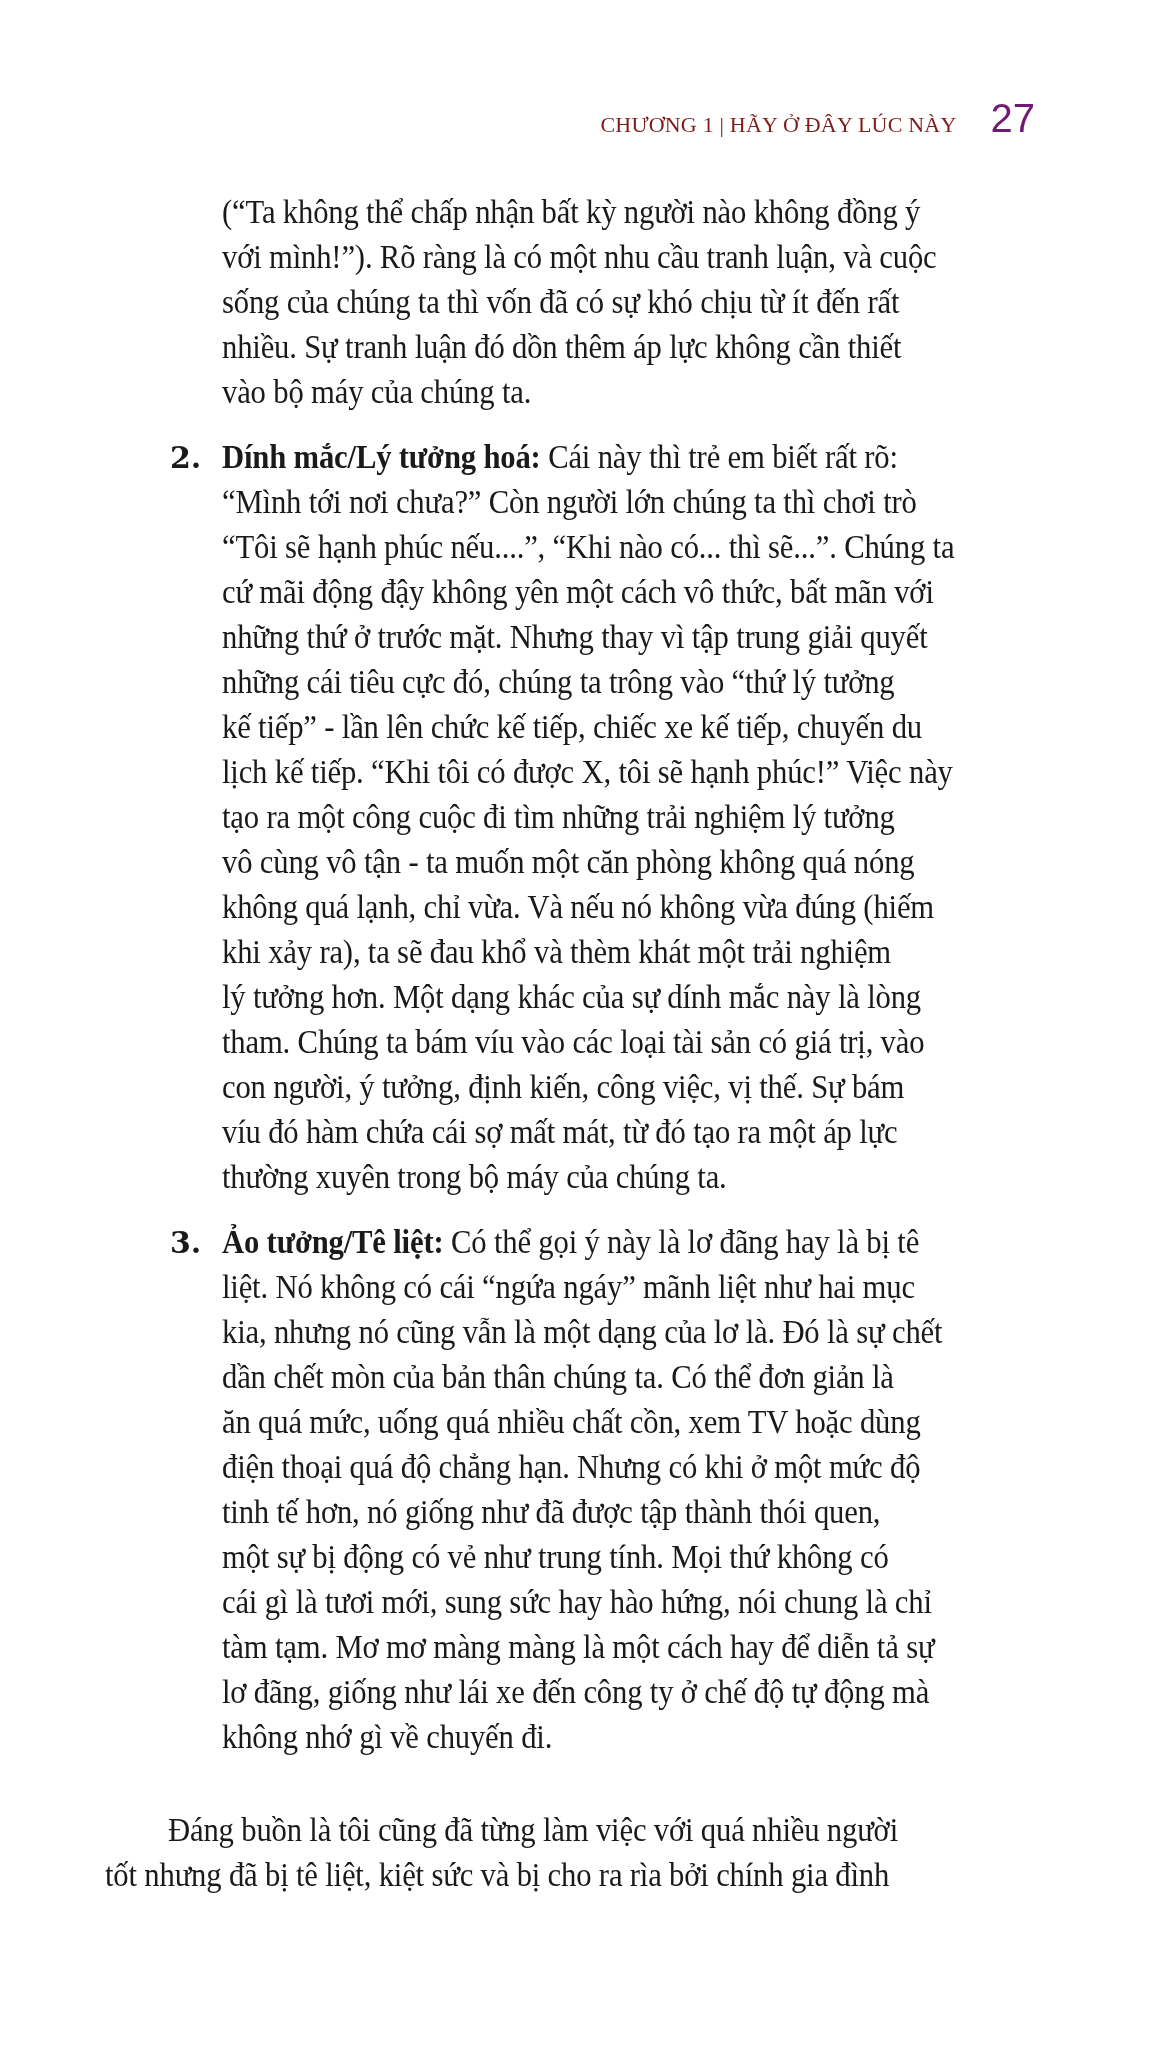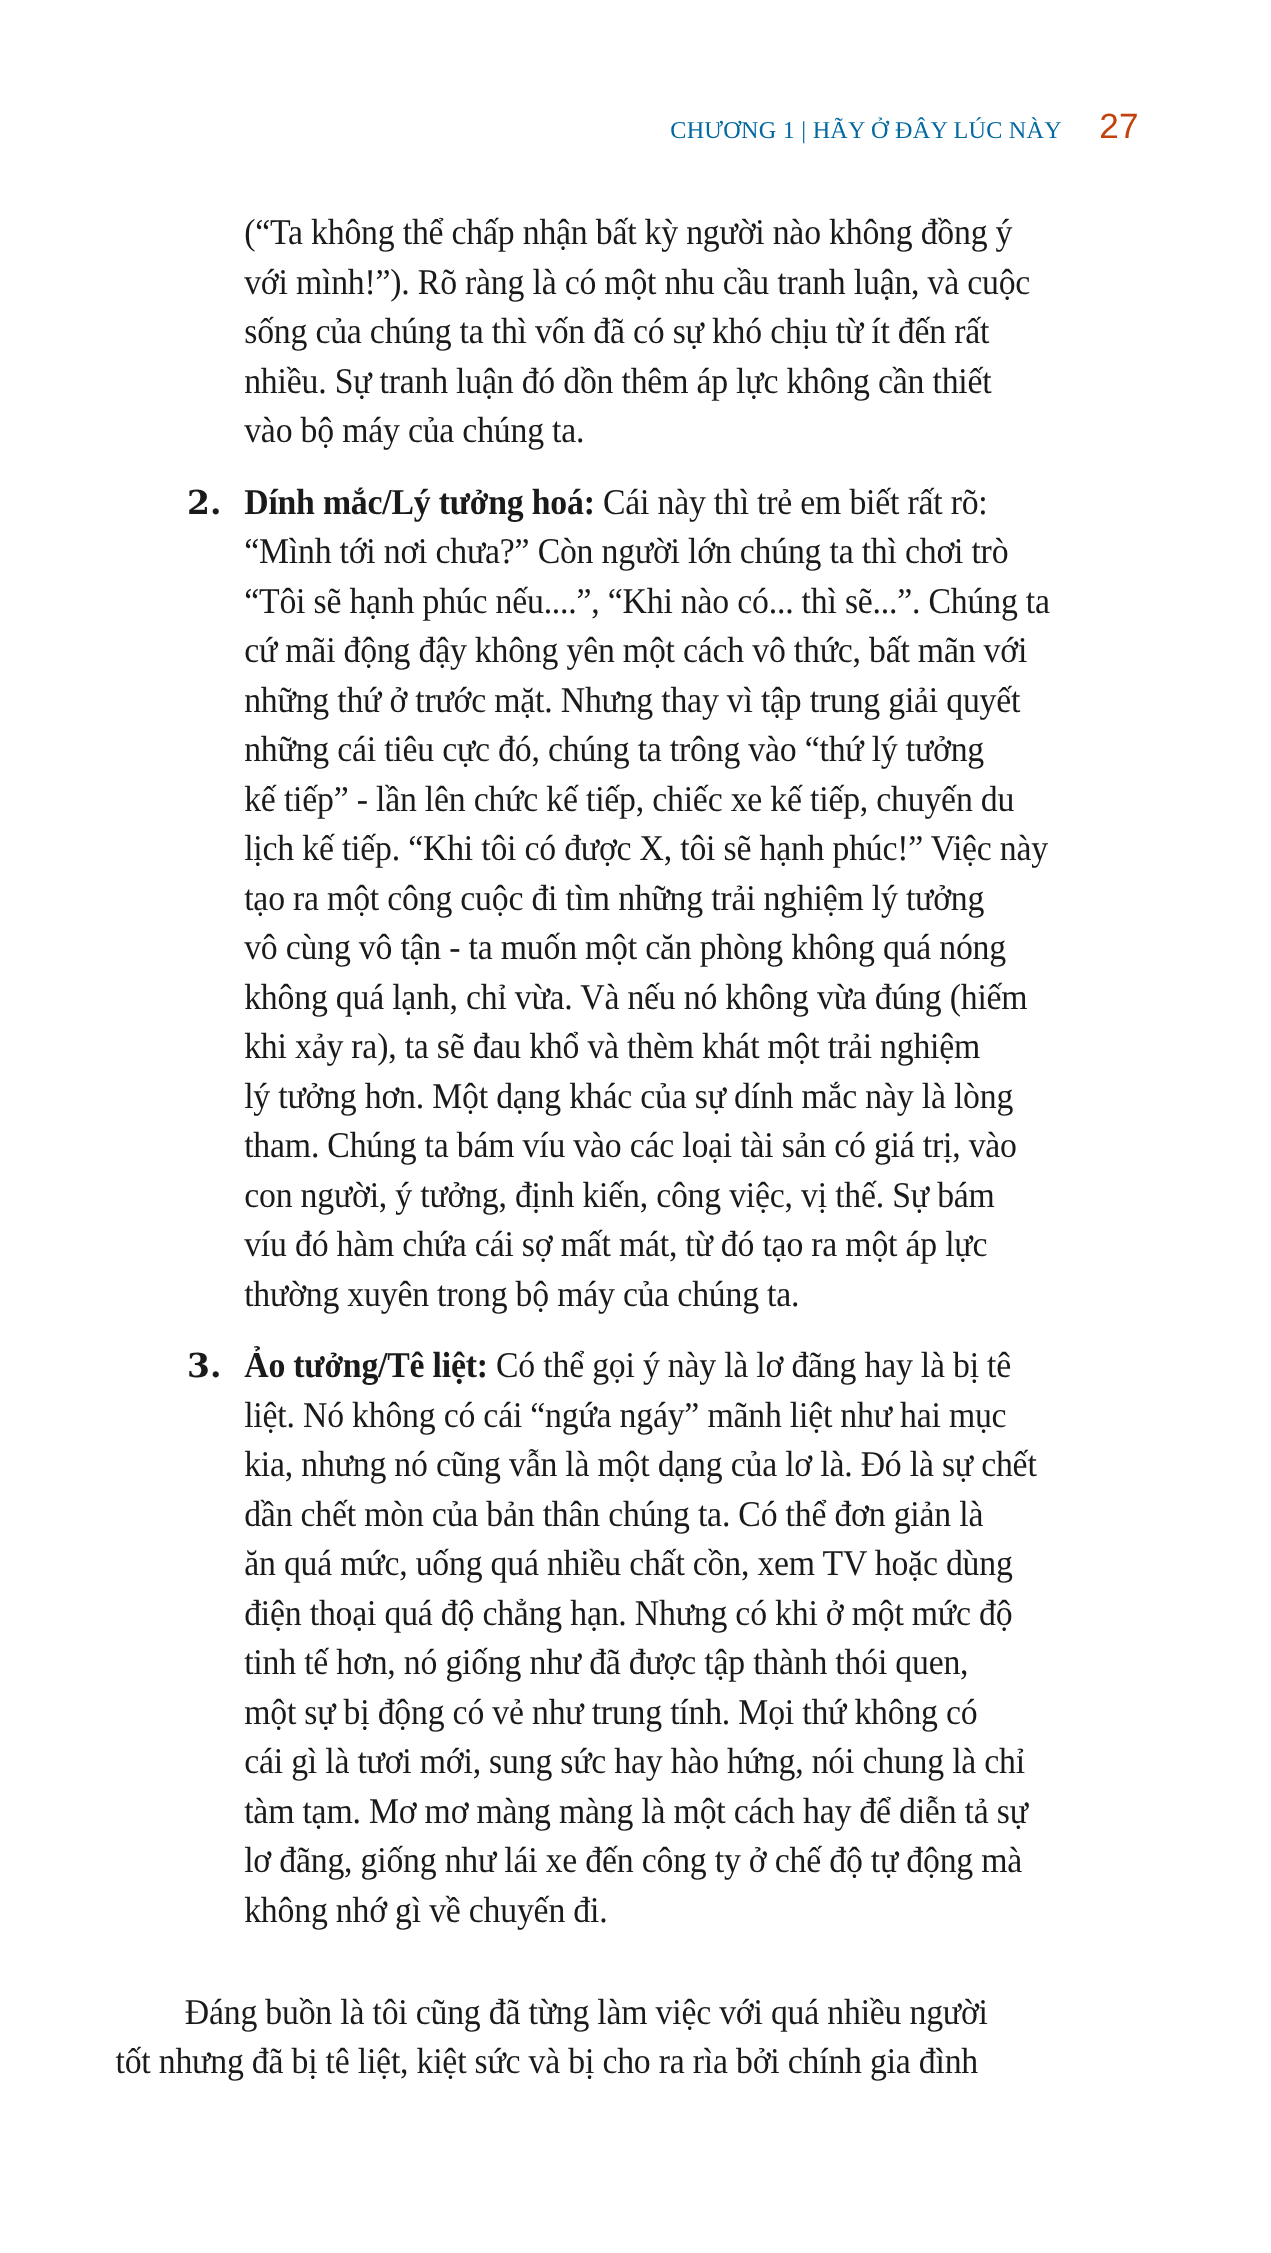--- a/index.html
+++ b/index.html
@@ -20,27 +20,27 @@
       top: 96px;
       right: 120px;
       display: flex;
       align-items: baseline;
       gap: 34px;
     }
     .running-title {
       font-family: "Liberation Serif", serif;
       font-size: 22px;
       letter-spacing: 0.2px;
-      color: #0369a1;
+      color: #7f1d1d;
       margin-left: 46px;
     }
     .page-number {
       font-family: "Liberation Sans", sans-serif;
-      font-size: 32px;
-      color: #c2410c;
+      font-size: 40px;
+      color: #701a75;
     }
     .line {
       position: absolute;
       white-space: nowrap;
       font-family: "Liberation Serif", serif;
       font-size: 33px;
       line-height: 40px;
       letter-spacing: -0.2px;
       color: #1a1a1a;
       transform-origin: left center;

